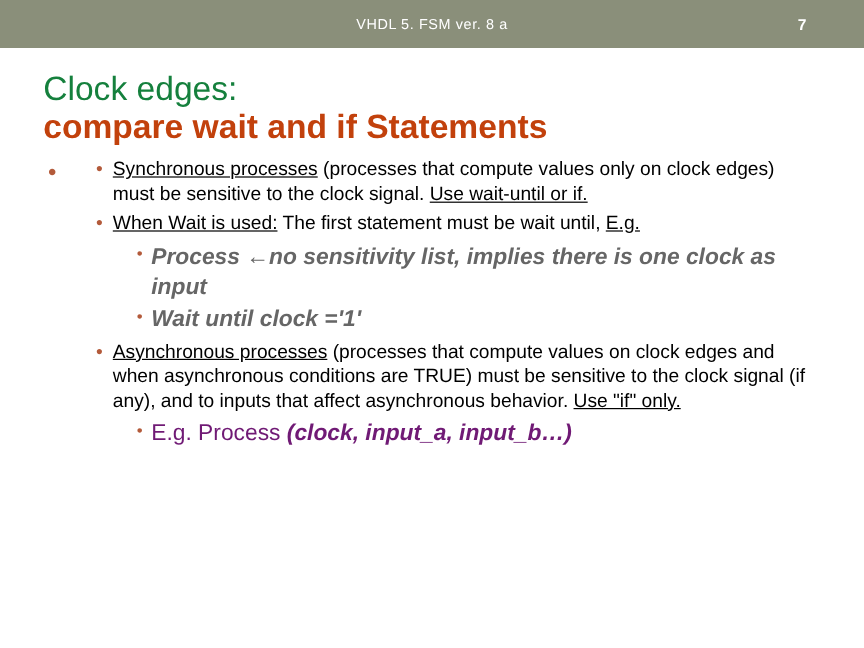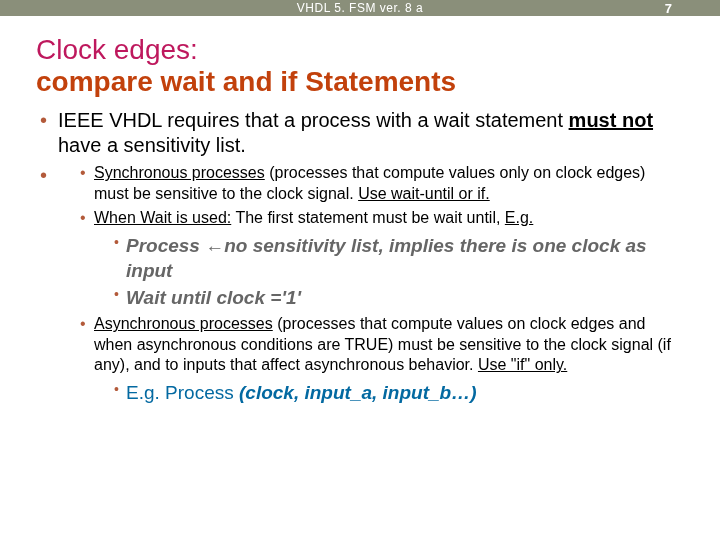--- a/index.html
+++ b/index.html
@@ -7,21 +7,21 @@
     padding: 0;
     width: 720px;
     height: 540px;
     background: #ffffff;
     font-family: Arial, Helvetica, sans-serif;
     color: #222;
     overflow: hidden;
   }
   .slide-header {
     width: 100%;
-    height: 16px;
+    height: 40px;
     background: #8a8f7a;
     display: flex;
     align-items: center;
     position: relative;
   }
   .header-title {
     position: absolute;
     left: 50%;
     transform: translateX(-50%);
     color: #ffffff;
@@ -34,21 +34,21 @@
     color: #ffffff;
     font-size: 13px;
     font-weight: bold;
   }
   .content {
     padding: 18px 36px 0 36px;
   }
   .title-line1 {
     font-size: 28px;
     font-weight: 400;
-    color: #be185d;
+    color: #15803d;
     line-height: 1.15;
   }
   .title-line2 {
     font-size: 28px;
     font-weight: 700;
     color: #c2410c;
     line-height: 1.15;
     margin-bottom: 10px;
   }
   ul {
@@ -113,43 +113,40 @@
     content: "•";
     position: absolute;
     left: 0;
     top: 0;
     color: #b35a3a;
     font-size: 14px;
     font-style: normal;
     font-weight: normal;
   }
   .level3b > li {
-    color: #0369a1;
+    color: #701a75;
     font-style: normal;
     font-weight: normal;
   }
   .u { text-decoration: underline; }
   .bi { font-weight: bold; font-style: italic; }
 </style>
 </head>
 <body>
 
 <div class="slide-header">
   <span class="header-title">VHDL 5. FSM ver. 8 a</span>
   <span class="header-page">7</span>
 </div>
 
 <div class="content">
   <div class="title-line1">Clock edges:</div>
   <div class="title-line2">compare wait and if Statements</div>
 
   <ul class="level1">
-    <li>
-      <span>IEEE VHDL requires that a process with a wait statement </span><span class="u" style="font-weight:700">must not</span><span> have a sensitivity list.</span>
-    </li>
     <li>
       <ul class="level2">
         <li>
           <span class="u">Synchronous processes</span><span> (processes that compute values only on clock edges) must be sensitive to the clock signal. </span><span class="u">Use wait-until or if.</span>
         </li>
         <li>
           <span class="u">When Wait is used:</span><span> The first statement must be wait until, </span><span class="u">E.g.</span>
           <ul class="level3">
             <li>
               <span>Process </span><span style="font-style:normal">←</span><span>no sensitivity list, implies there is one clock as input</span>

